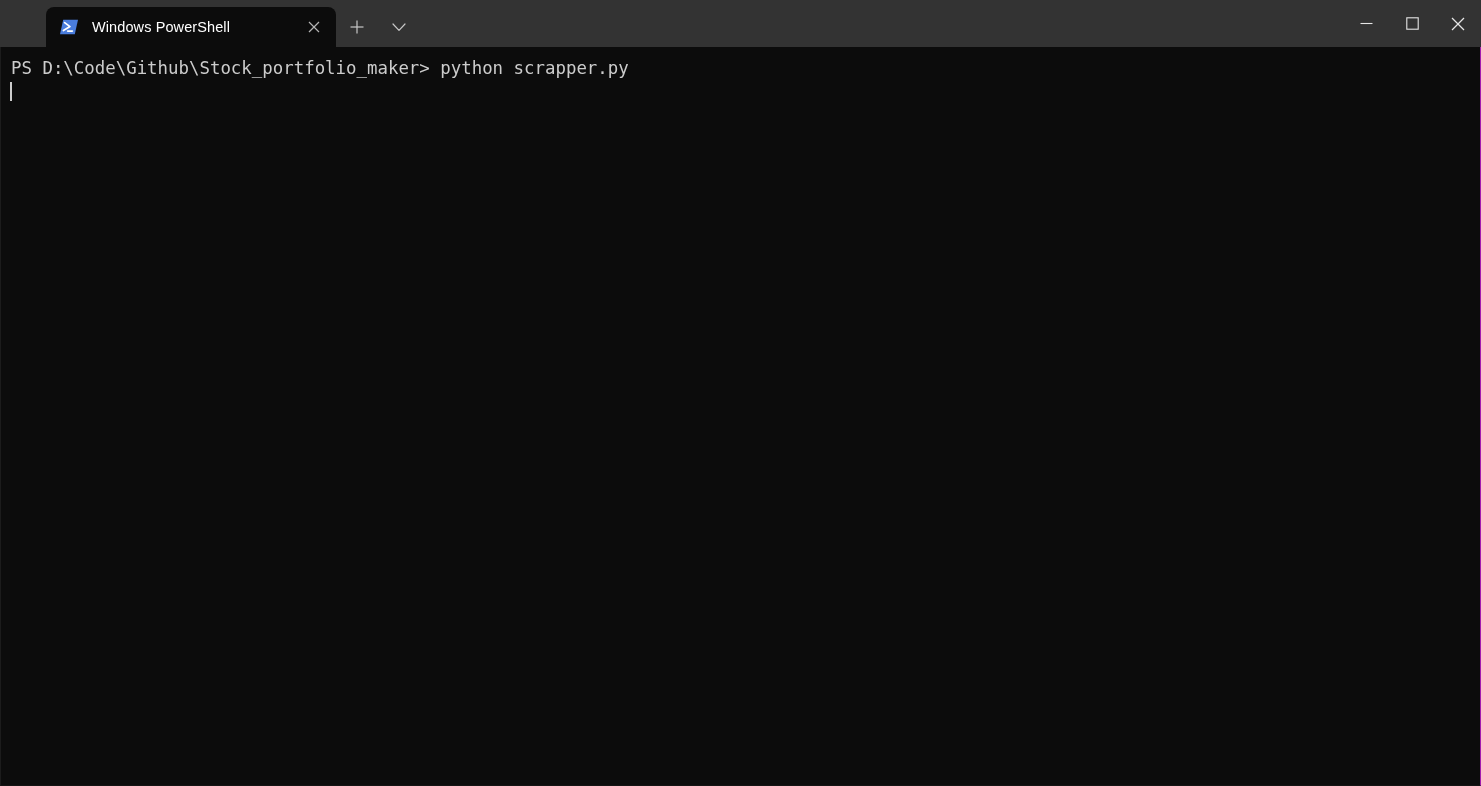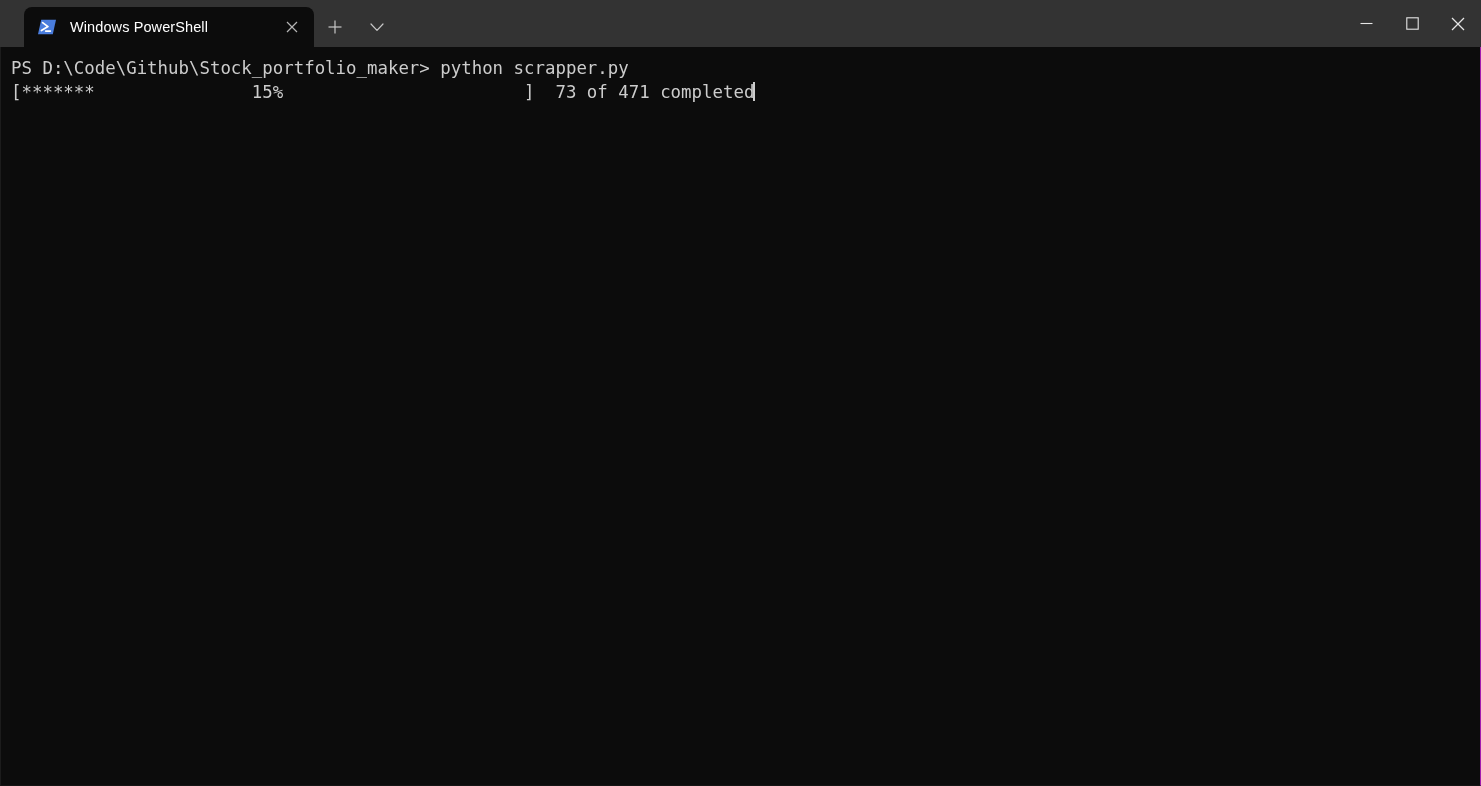--- a/index.html
+++ b/index.html
@@ -32,22 +32,23 @@
     background: #333333;
     display: flex;
     align-items: flex-end;
     box-sizing: border-box;
   }
 
   .tabstrip {
     display: flex;
     align-items: flex-end;
     height: 47px;
-    padding-left: 24px;
+    padding-left: 10px;
     flex: 0 0 auto;
+    margin-left: 36px;
   }
 
   .tab {
     position: relative;
     display: flex;
     align-items: center;
     height: 40px;
     width: 290px;
     background: #0c0c0c;
     border-radius: 8px 8px 0 0;
@@ -219,17 +220,17 @@
           <line x1="13" y1="1" x2="1" y2="13" stroke="#e6e6e6" stroke-width="1.2"></line>
         </svg>
       </div>
     </div>
 
   </div>
 
   <div class="terminal">
     <div class="term-inner">
       <div class="term-line">PS D:\Code\Github\Stock_portfolio_maker&gt; python scrapper.py</div>
-      <div class="term-line"><span>[*******               15%                       ]  73 of 471 completed</span><span class="cursor"></span></div>
+      <div class="term-line"><span class="cursor"></span></div>
     </div>
   </div>
 
 </div>
 
 </body></html>

